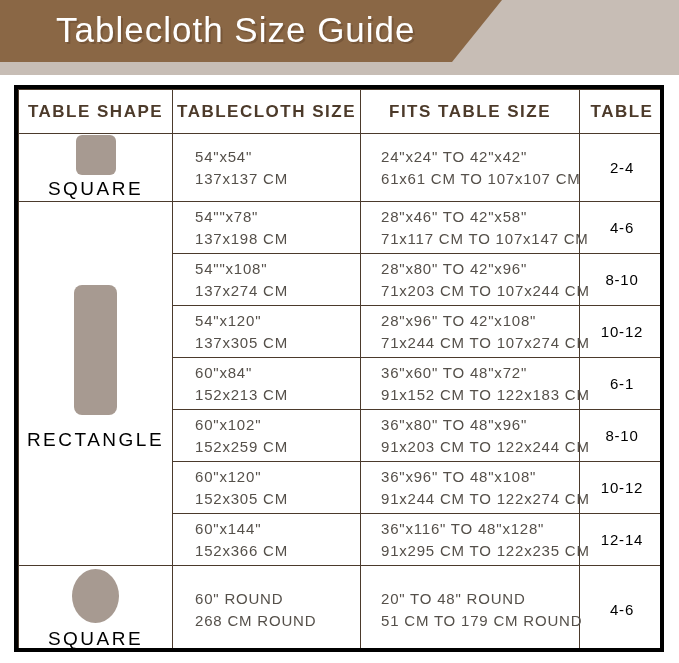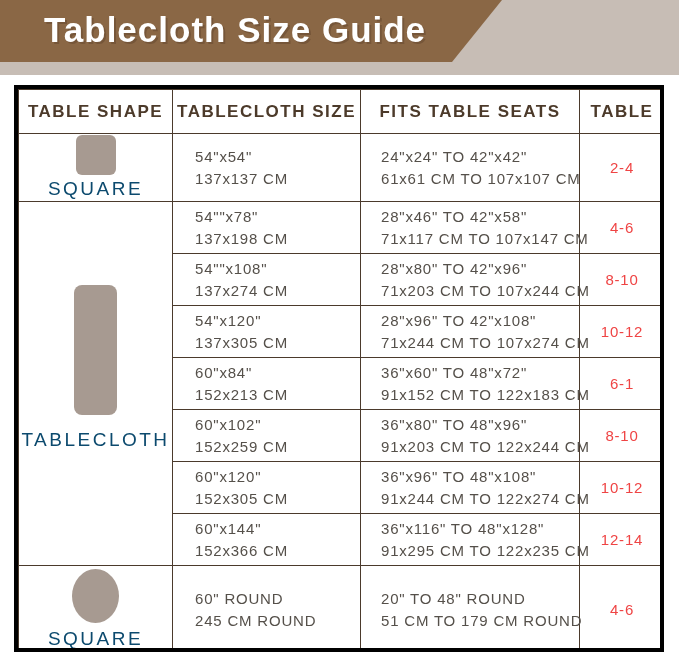--- a/index.html
+++ b/index.html
@@ -12,22 +12,22 @@
     position:absolute;left:0;top:0;width:679px;height:75px;
     background:#c7bdb5;
   }
   .banner{
     position:absolute;left:0;top:0;width:502px;height:62px;
     background:#8a6745;
     clip-path:polygon(0 0,100% 0,calc(100% - 50px) 100%,0 100%);
     display:flex;align-items:center;
   }
   .banner-title{
-    margin-left:44px;margin-top:-2px;
-    font-size:35px;font-weight:bold;color:#ffffff;
+    margin-left:56px;margin-top:-2px;
+    font-size:35px;font-weight:normal;color:#ffffff;
     letter-spacing:1px;
     text-shadow:2px 2px 0 rgba(80,55,35,0.35);
     white-space:nowrap;
   }
   
   .table-wrap{
     position:absolute;left:14px;top:85px;width:650px;height:567px;
     border:4px solid #000000;border-radius:0;overflow:hidden;
     background:#ffffff;box-sizing:border-box;
   }
@@ -52,29 +52,29 @@
     letter-spacing:1.5px;text-align:center;background:#ffffff;
   }
   td{background:#ffffff;vertical-align:middle;}
   .cell-text{
     padding-left:22px;
     font-size:15px;color:#55504a;letter-spacing:0.8px;
     line-height:22px;white-space:nowrap;
   }
   td.fits .cell-text{padding-left:20px;}
   td.seats{
-    text-align:center;font-size:15px;color:#ef4444;letter-spacing:0.8px;
+    text-align:center;font-size:15px;color:#000000;letter-spacing:0.8px;
   }
   
   td.shape{text-align:center;}
   .shape-stack{
     display:flex;flex-direction:column;align-items:center;justify-content:center;
   }
   .shape-label{
-    font-size:19px;color:#0c4a6e;letter-spacing:2.5px;white-space:nowrap;
+    font-size:19px;color:#000000;letter-spacing:2.5px;white-space:nowrap;
   }
   .icon-square{
     width:40px;height:40px;background:#a79a91;border-radius:6px;
     margin-bottom:3px;
   }
   .icon-rect{
     width:43px;height:130px;background:#a79a91;border-radius:8px;
     margin-bottom:14px;
   }
   .rect-stack{transform:translateY(-16px);}
@@ -96,21 +96,21 @@
     <colgroup>
         <col class="c1">
         <col class="c2">
         <col class="c3">
         <col class="c4">
       </colgroup>
     <thead>
       <tr>
         <th>TABLE SHAPE</th>
         <th>TABLECLOTH SIZE</th>
-        <th>FITS TABLE SEATS</th>
+        <th>FITS TABLE SIZE</th>
         <th>TABLE</th>
       </tr>
     </thead>
     <tbody>
 
       <tr class="h-square">
         <td class="shape">
           <div class="shape-stack">
             <div class="icon-square"></div>
             <div class="shape-label">SQUARE</div>
@@ -124,21 +124,21 @@
           <div class="cell-text">24"x24" TO 42"x42"</div>
           <div class="cell-text">61x61 CM TO 107x107 CM</div>
         </td>
         <td class="seats">2-4</td>
       </tr>
 
       <tr class="h-rect">
         <td class="shape" rowspan="7">
           <div class="shape-stack rect-stack">
             <div class="icon-rect"></div>
-            <div class="shape-label">TABLECLOTH</div>
+            <div class="shape-label">RECTANGLE</div>
           </div>
         </td>
         <td>
           <div class="cell-text">54""x78"</div>
           <div class="cell-text">137x198 CM</div>
         </td>
         <td class="fits">
           <div class="cell-text">28"x46" TO 42"x58"</div>
           <div class="cell-text">71x117 CM TO 107x147 CM</div>
         </td>
@@ -213,21 +213,21 @@
 
       <tr class="h-round">
         <td class="shape">
           <div class="shape-stack">
             <div class="icon-round"></div>
             <div class="shape-label">SQUARE</div>
           </div>
         </td>
         <td>
           <div class="cell-text">60" ROUND</div>
-          <div class="cell-text">245 CM ROUND</div>
+          <div class="cell-text">268 CM ROUND</div>
         </td>
         <td class="fits">
           <div class="cell-text">20" TO 48" ROUND</div>
           <div class="cell-text">51 CM TO 179 CM ROUND</div>
         </td>
         <td class="seats">4-6</td>
       </tr>
     </tbody>
   </table>
 </div>

